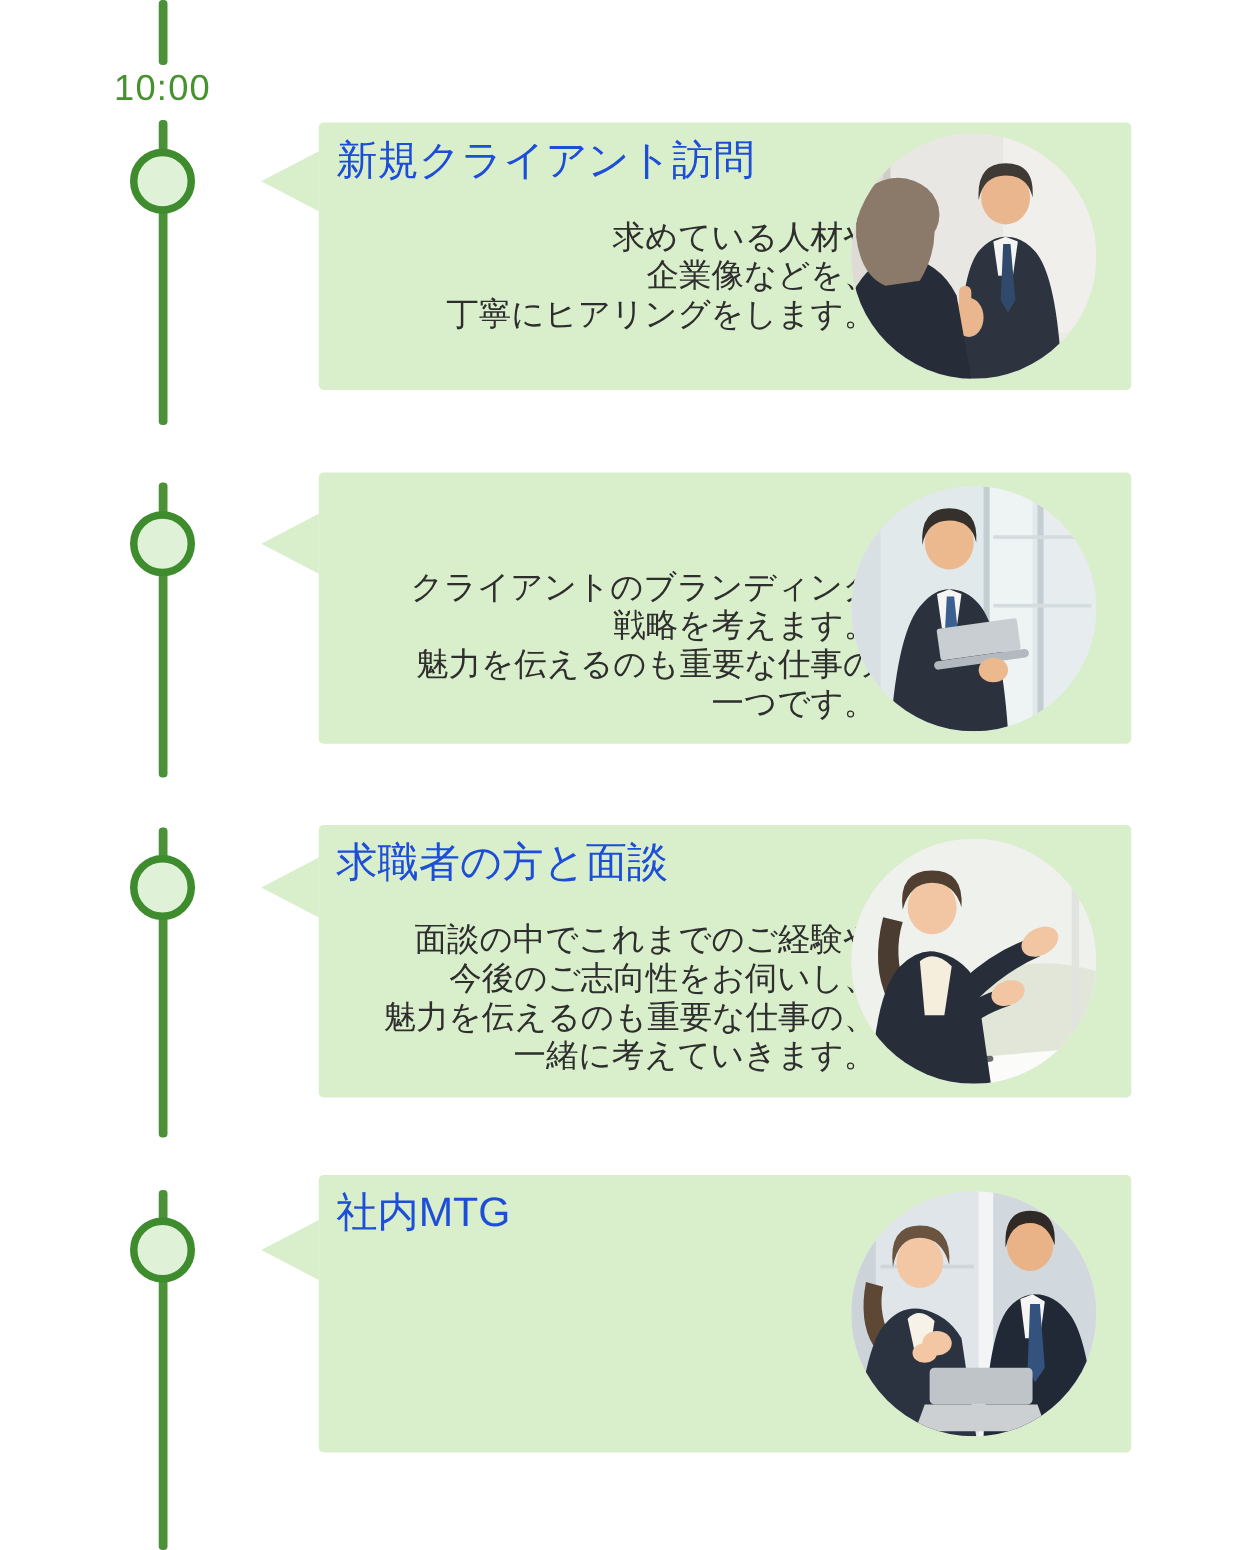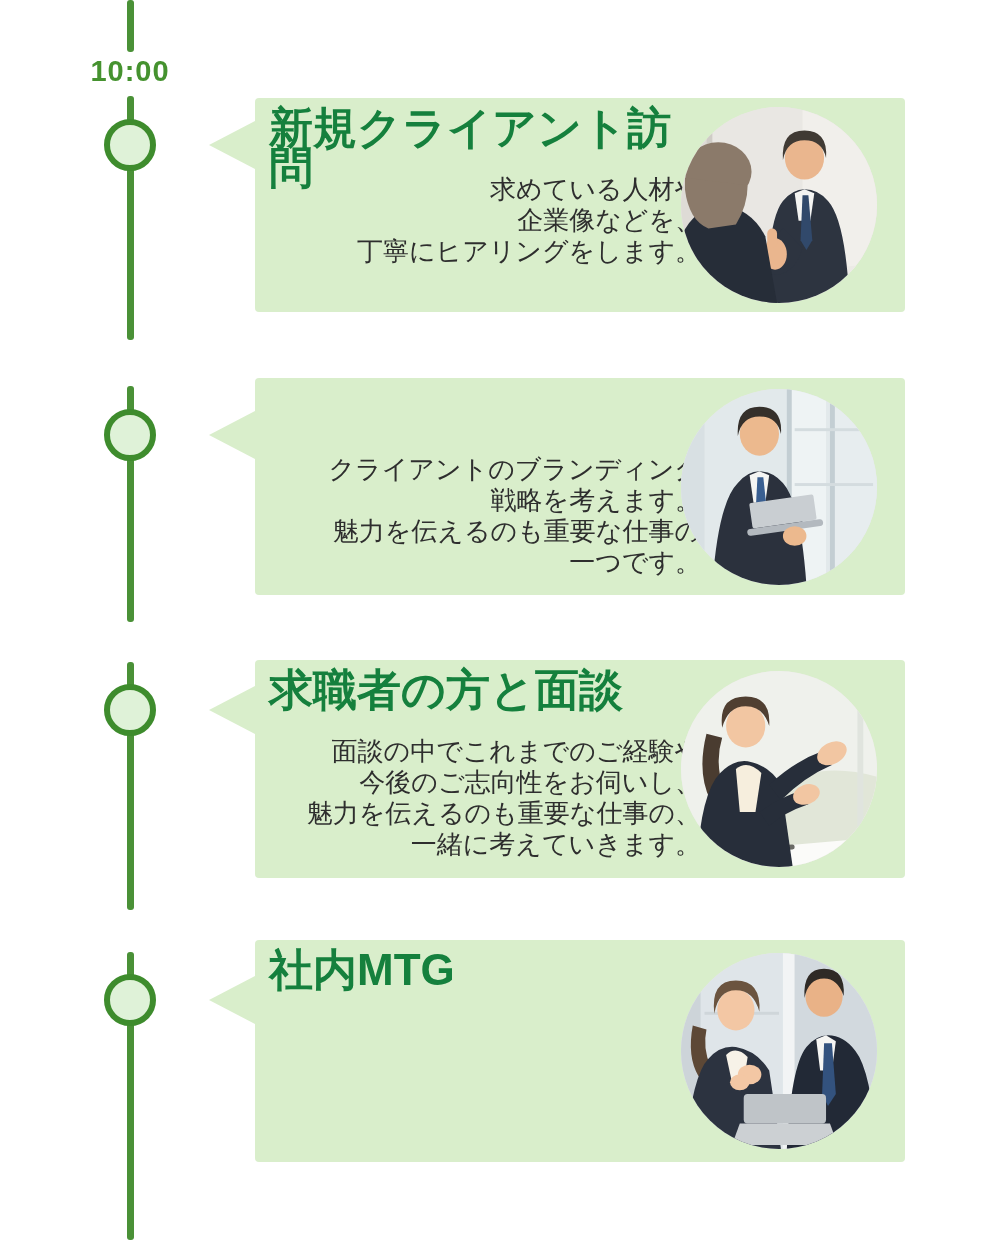--- a/index.html
+++ b/index.html
@@ -8,42 +8,42 @@
     font-family:"Liberation Sans","DejaVu Sans",sans-serif;
   }
   .line-seg{position:absolute;left:127px;width:7px;background:#4a9137;border-radius:3px;}
   .seg1{top:0;height:52px;}
   .seg2{top:96px;height:244px;}
   .seg3{top:386px;height:236px;}
   .seg4{top:662px;height:248px;}
   .seg5{top:952px;height:288px;}
   .time{
     position:absolute;left:30px;width:200px;height:34px;line-height:34px;
-    text-align:center;font-size:29px;font-weight:bold;color:#45922f;letter-spacing:1px;
+    text-align:center;font-size:29px;font-weight:normal;color:#45922f;letter-spacing:1px;
   }
   .t1{top:54px;} .t2{top:344px;} .t3{top:624px;} .t4{top:914px;}
   .node{
     position:absolute;left:104px;width:40px;height:40px;border:6px solid #3e8c2d;
     border-radius:50%;background:#dff2d8;box-sizing:content-box;
   }
   .n1{top:119px;} .n2{top:409px;} .n3{top:684px;} .n4{top:974px;}
   .card{position:absolute;left:255px;width:650px;background:#d9eecb;border-radius:4px;}
   .c1{top:98px;height:214px;}
   .c2{top:378px;height:217px;}
   .c3{top:660px;height:218px;}
   .c4{top:940px;height:222px;}
   .tail{
     position:absolute;left:-46px;width:0;height:0;border-style:solid;
     border-width:24px 46px 24px 0;
     border-color:transparent #d9eecb transparent transparent;
   }
   .c1 .tail{top:23px;} .c2 .tail{top:33px;} .c3 .tail{top:26px;} .c4 .tail{top:36px;}
   .card-title{
     position:absolute;left:14px;top:10px;width:420px;
-    font-size:44px;line-height:40px;font-weight:bold;color:#15803d;
+    font-size:33px;line-height:40px;font-weight:normal;color:#1d4ed8;
   }
   .card-body{
     position:absolute;left:26px;top:76px;width:420px;
     font-size:26px;line-height:31px;color:#2e2e2e;white-space:pre-line;text-align:right;
   }
   .photo{
     position:absolute;right:28px;top:50%;transform:translateY(-50%);
     width:196px;height:196px;border-radius:50%;overflow:hidden;background:#e8e8e4;
   }
   .photo svg{width:100%;height:100%;display:block;}

